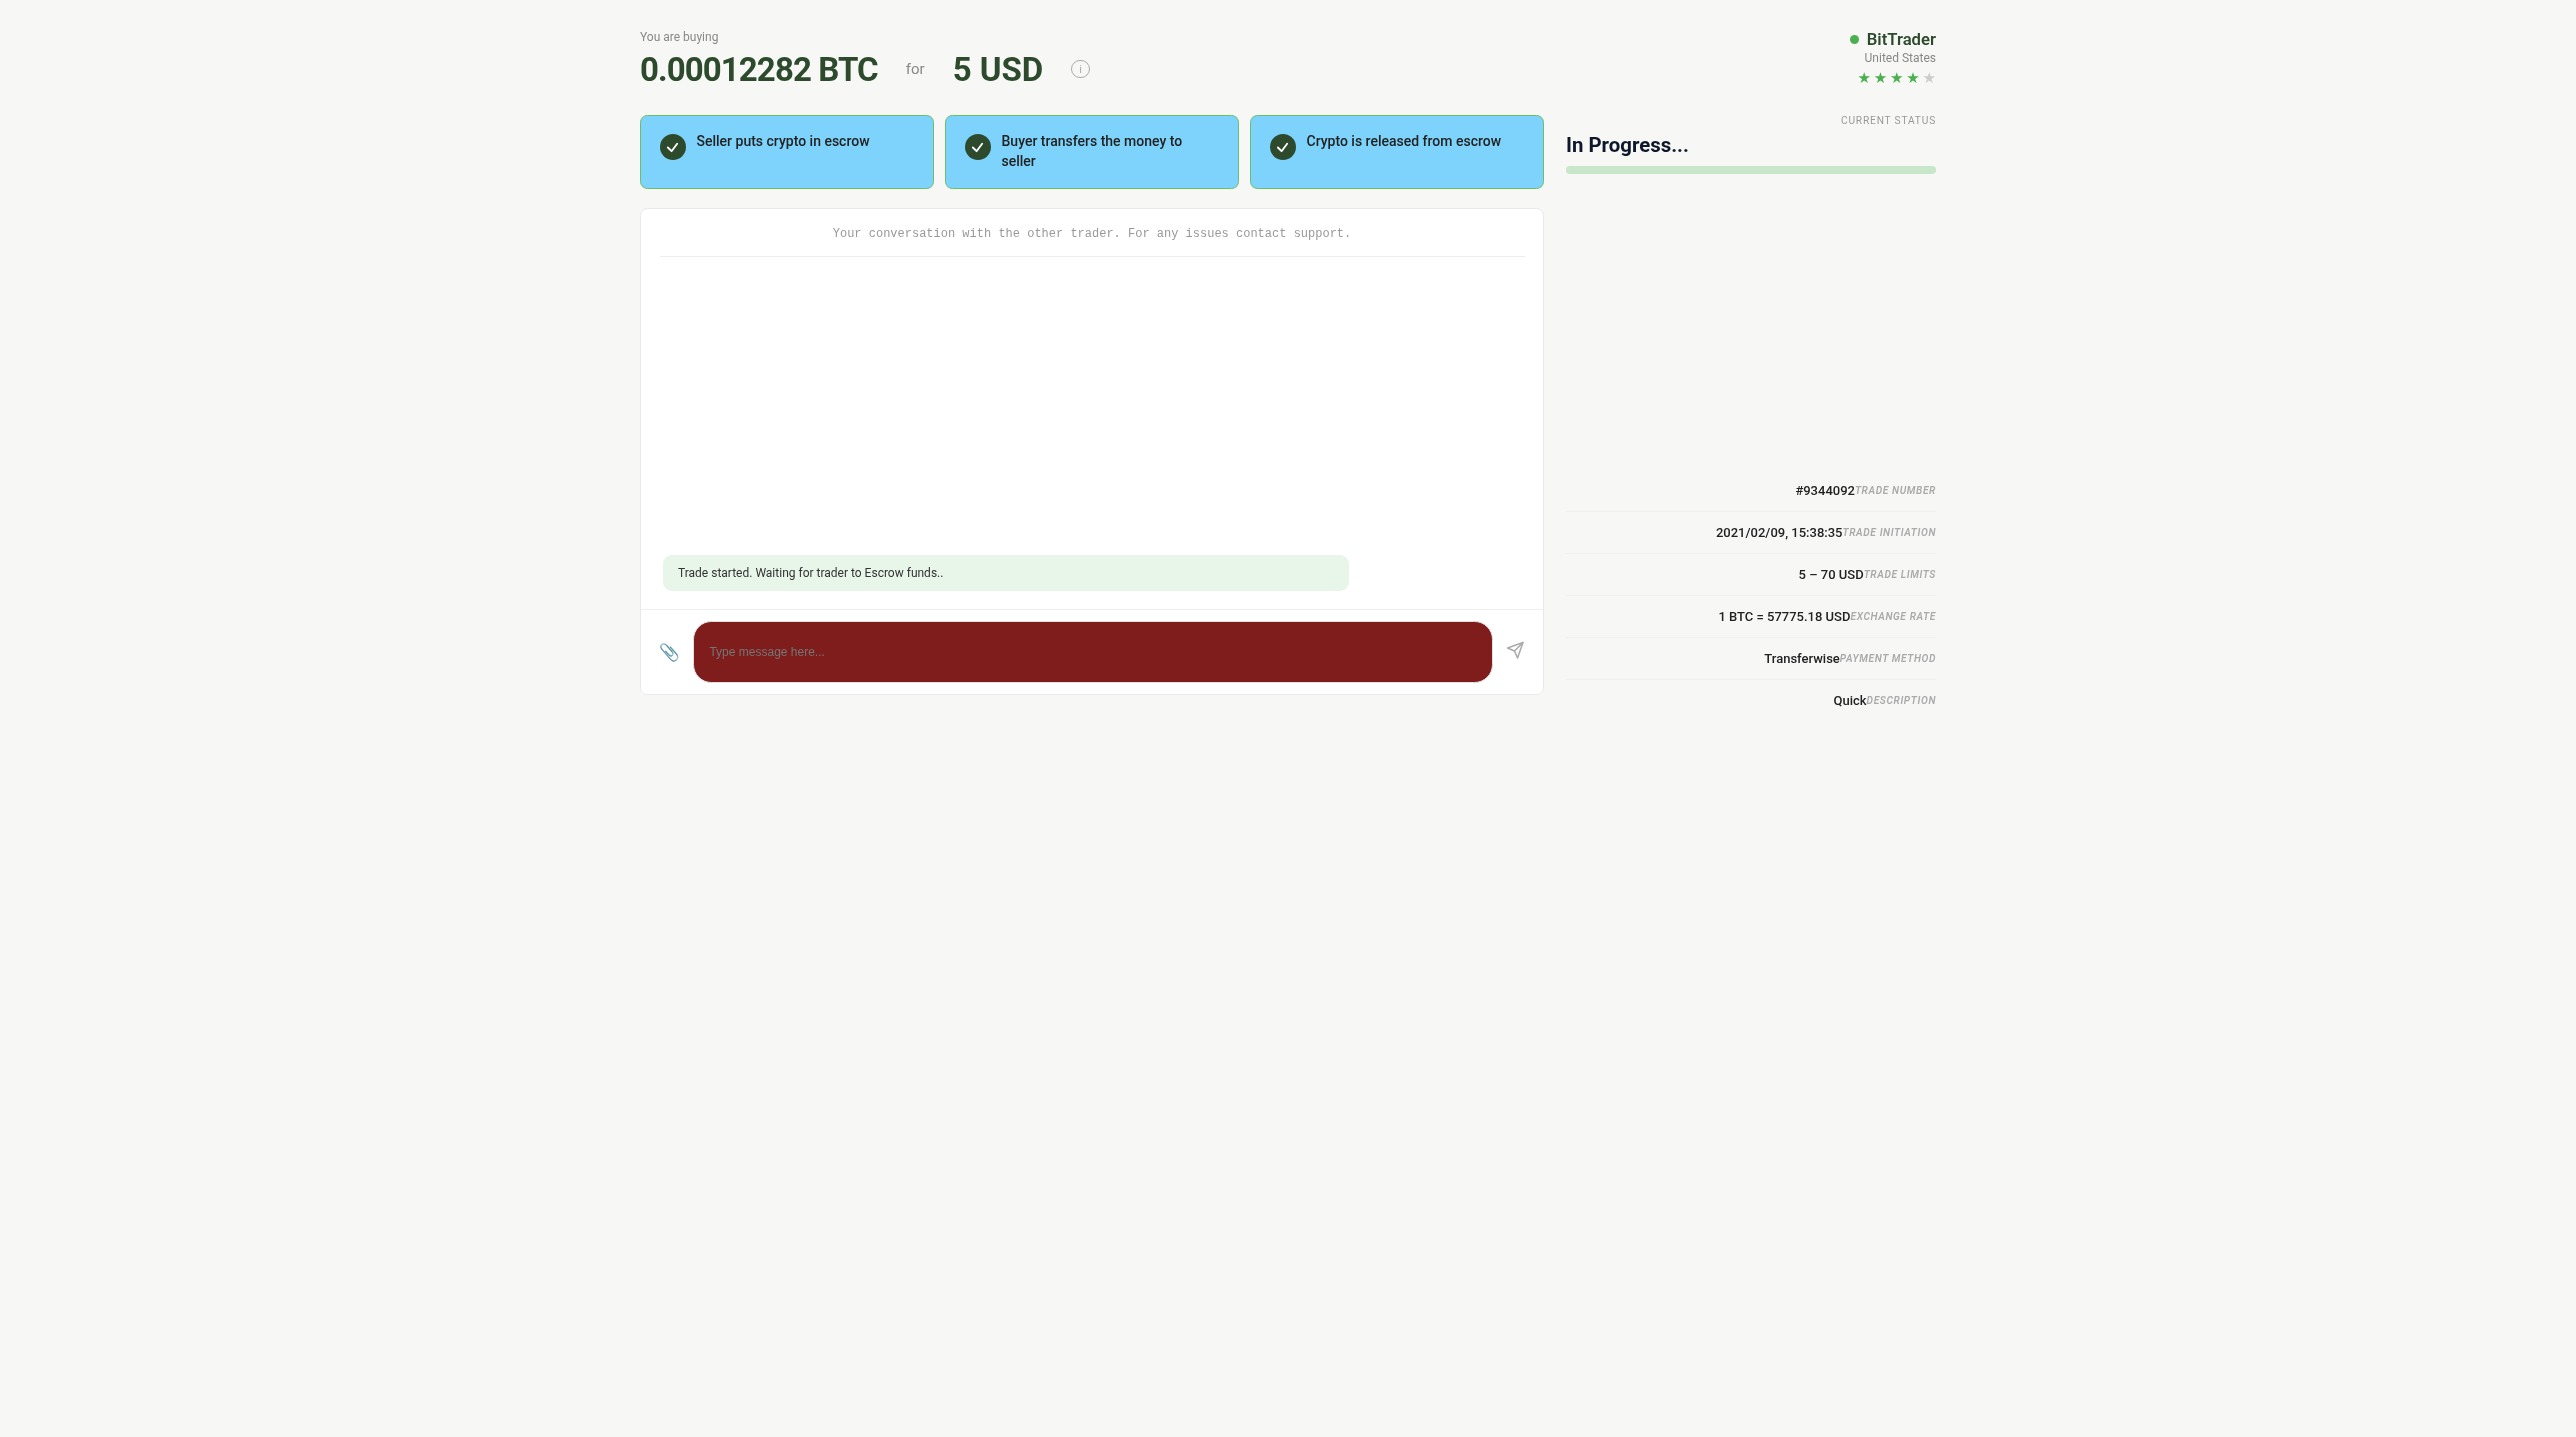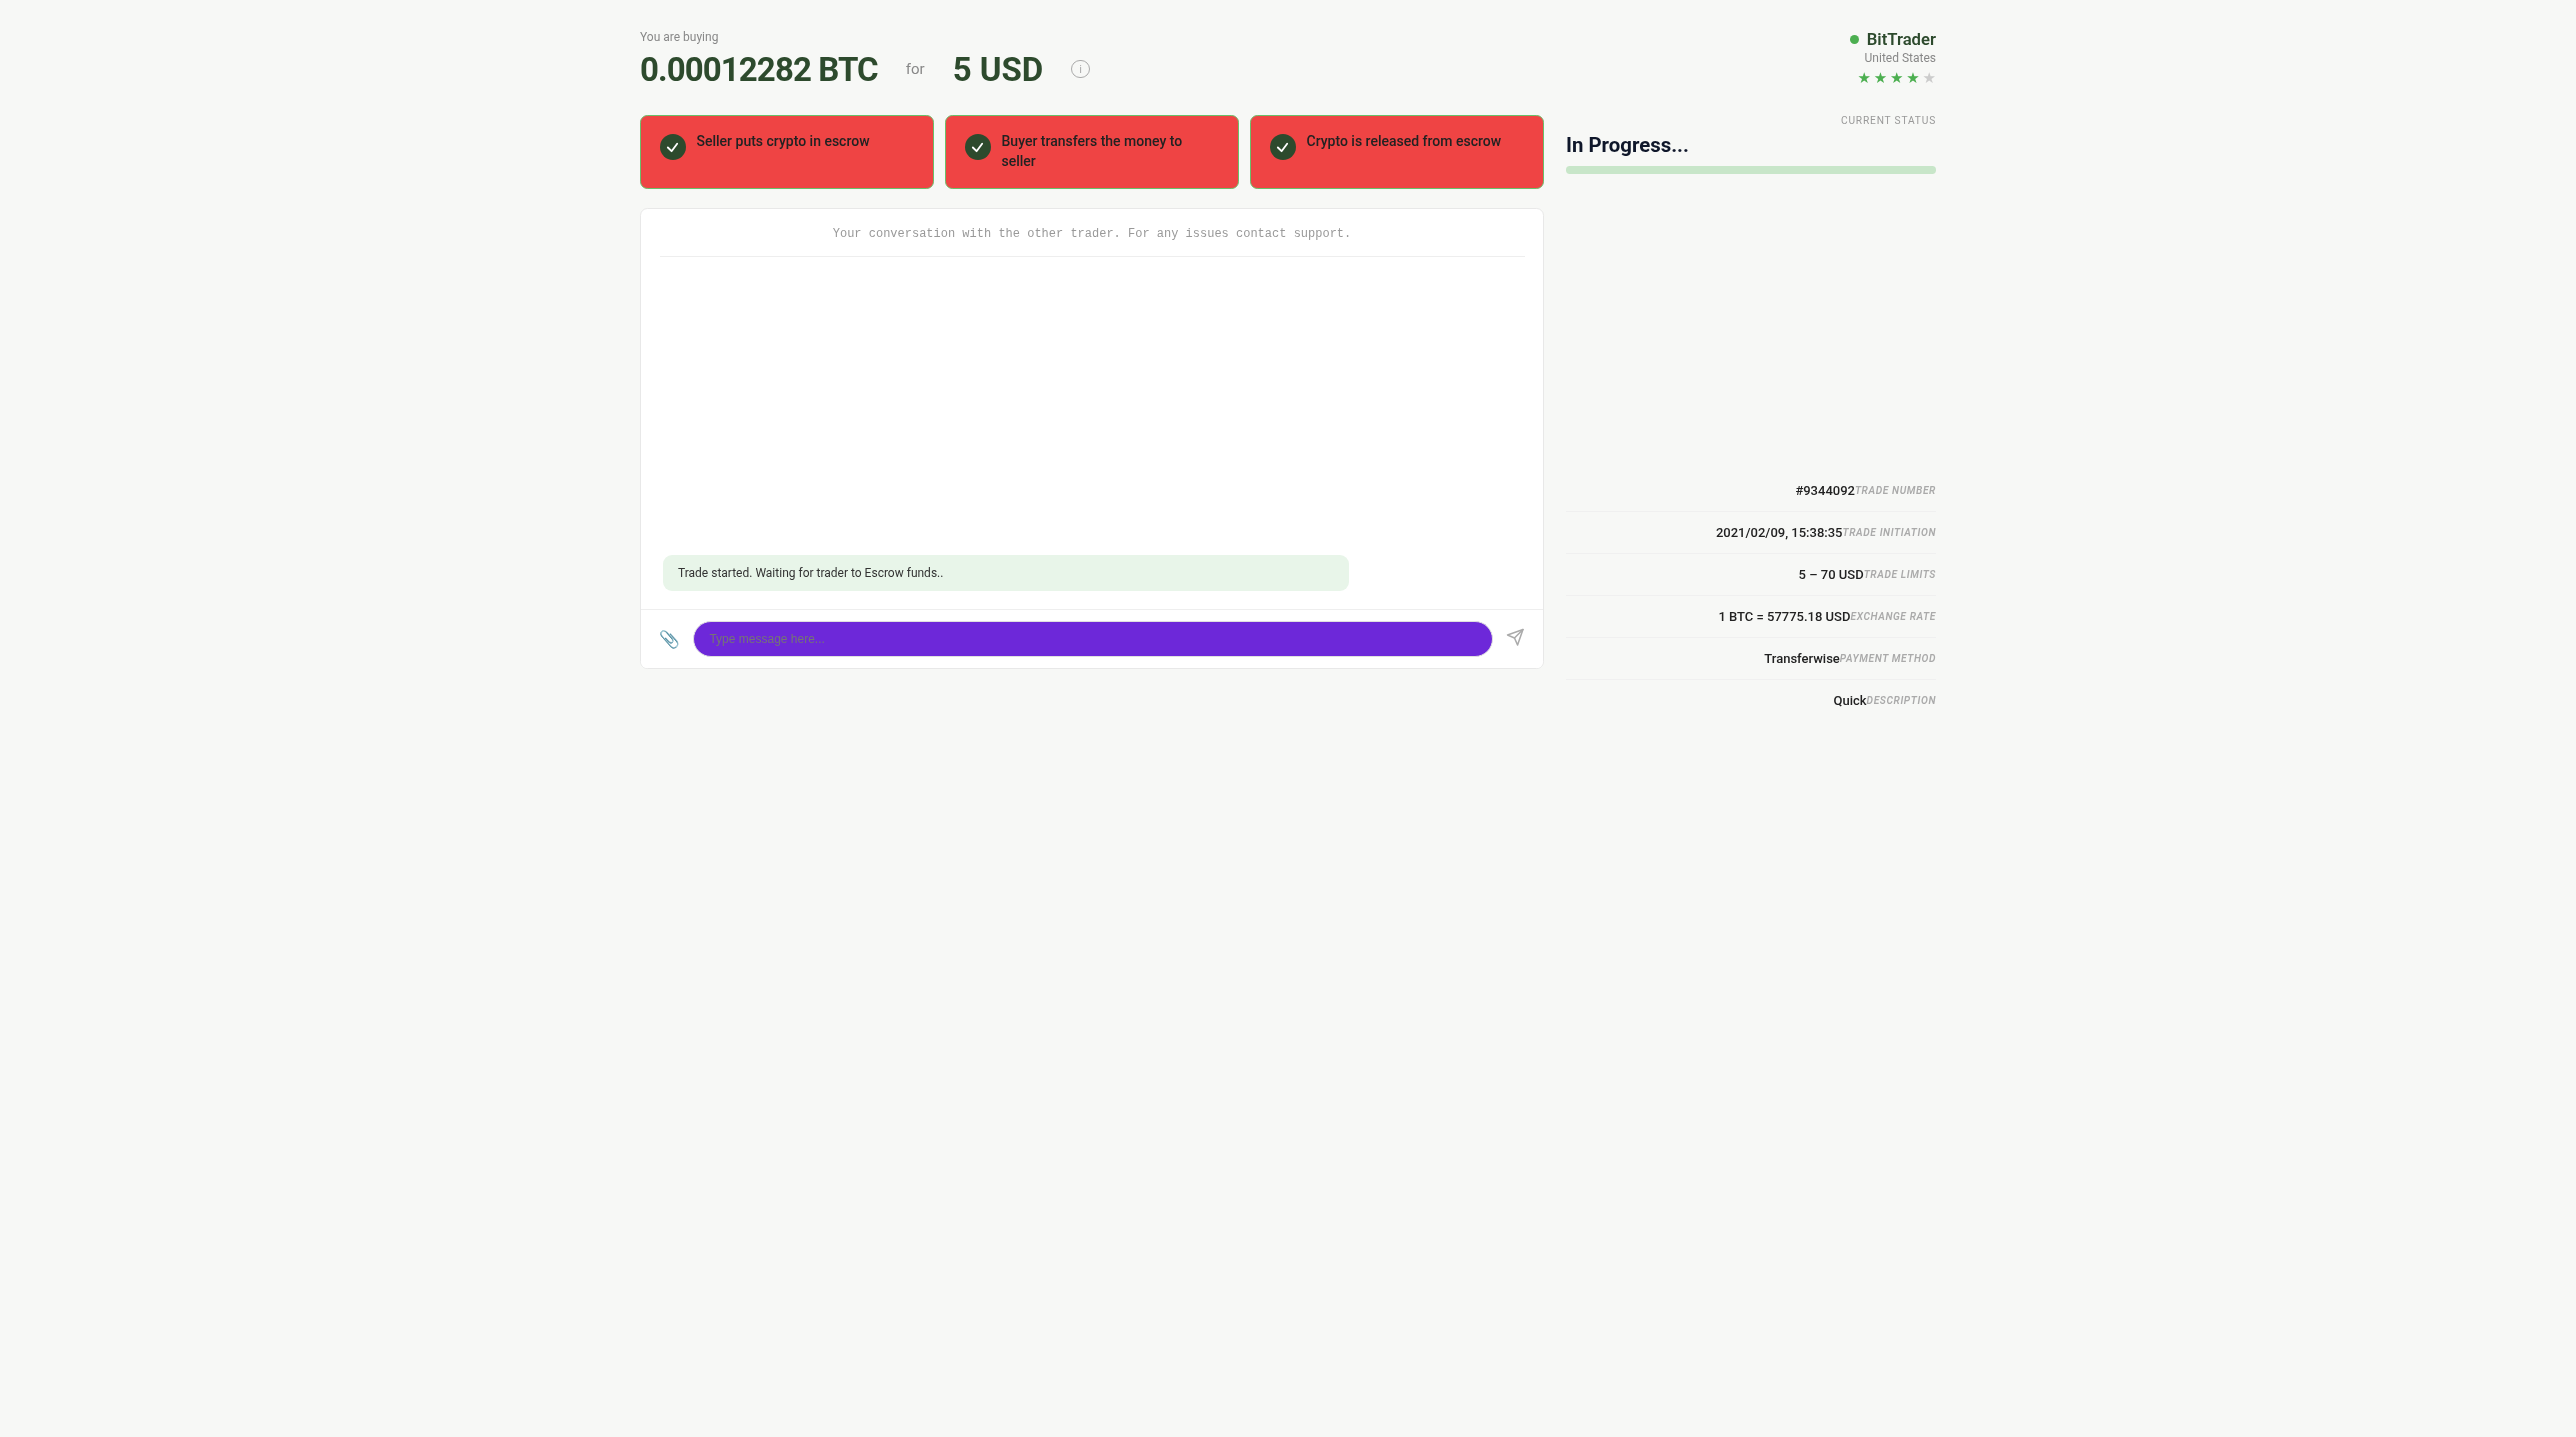--- a/index.html
+++ b/index.html
@@ -109,21 +109,21 @@
     .steps-row {
       display: flex;
       gap: 11px;
       margin-bottom: 18.5px;
     }
     .step-card {
       flex: 1;
       border: 1.9px solid #6abf6a;
       border-radius: 7.4px;
       padding: 16.7px 18.5px;
-      background: #ef4444;
+      background: #7dd3fc;
       display: flex;
       align-items: flex-start;
       gap: 11px;
     }
     .step-check {
       width: 26px;
       height: 26px;
       border-radius: 50%;
       background: #2d4a2d;
       display: flex;
@@ -187,25 +187,25 @@
     .attach-icon {
       color: #aaa;
       font-size: 16.7px;
       cursor: pointer;
       padding: 3.7px;
     }
     .chat-input {
       flex: 1;
       border: 0.9px solid #e0e0e0;
       border-radius: 18.5px;
-      padding: 10px 15px;
+      padding: 23px 15px;
       font-size: 12px;
       color: #aaa;
       outline: none;
-      background: #6d28d9;
+      background: #7f1d1d;
     }
     .send-icon {
       color: #aaa;
       font-size: 16.7px;
       cursor: pointer;
       padding: 3.7px;
     }
     
     .status-section {
       margin-bottom: 18.5px;

